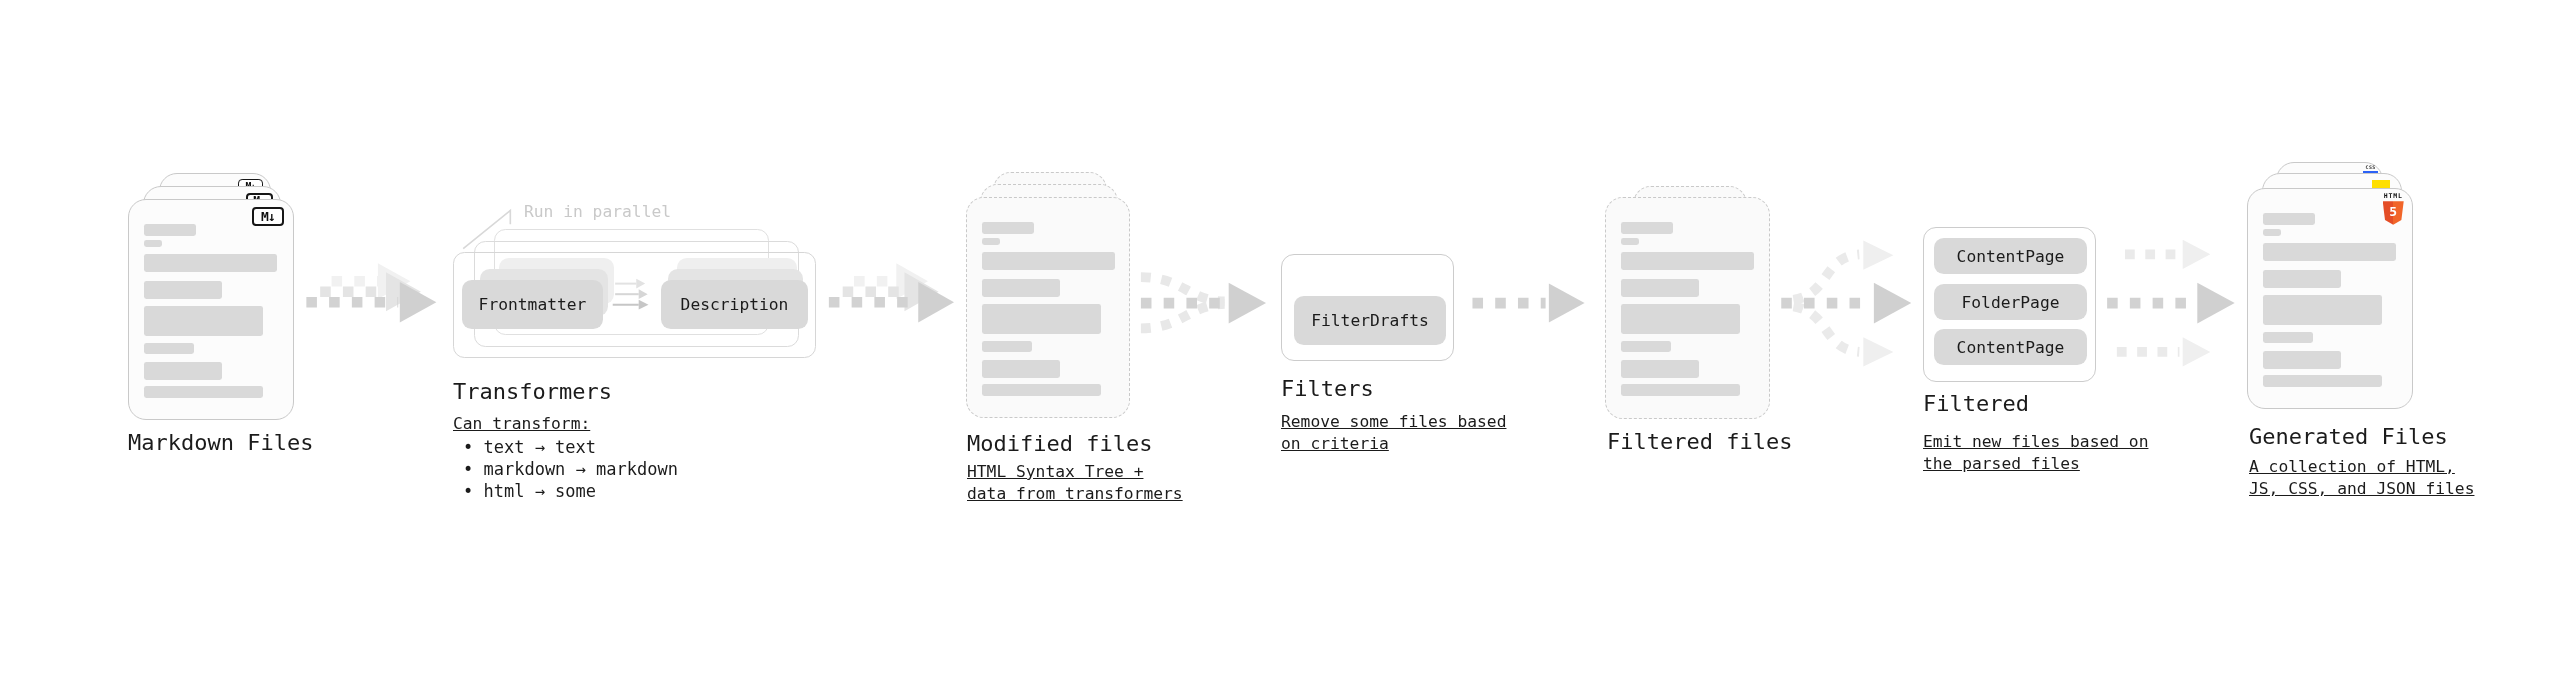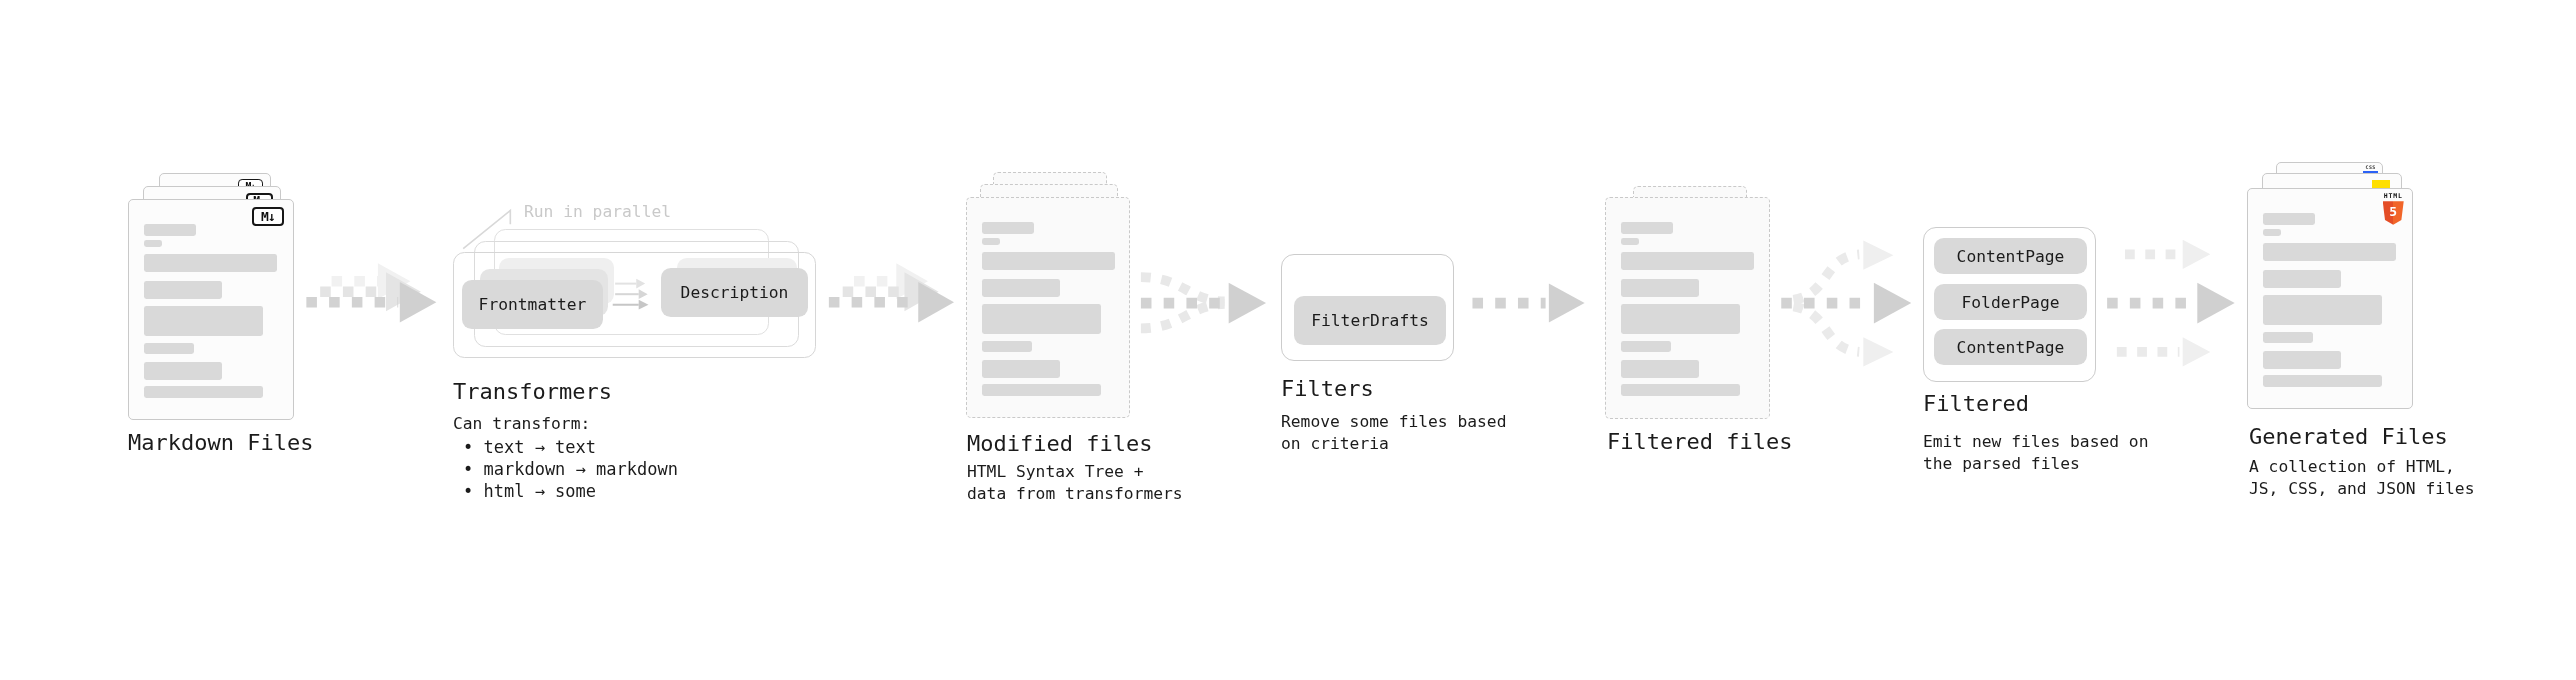--- a/index.html
+++ b/index.html
@@ -9,21 +9,21 @@
     font-family:"DejaVu Sans Mono","Liberation Mono",monospace;
     color:#1b1b1b;
   }
   .canvas { position:absolute; inset:0; }
   #arrow-layer { position:absolute; left:0; top:0; z-index:1; pointer-events:none; }
   .layer2 { position:absolute; inset:0; z-index:2; }
 
   
   .file-card {
     position:absolute; background:#fcfcfc;
-    border:1.6px solid #c9c9c9; border-radius:5px;
+    border:1.6px solid #c9c9c9; border-radius:18px;
   }
   .file-card.dashed { border-style:dashed; background:#fafafa; }
   .bar { position:absolute; background:#d9d9d9; border-radius:2.4px; }
   .b1{left:15.4px;top:24.4px;width:52px;height:11.4px}
   .b2{left:15.4px;top:40px;width:18px;height:6.5px}
   .b3{left:15.4px;top:54px;width:133px;height:18px}
   .b4{left:15.4px;top:81px;width:78px;height:18px}
   .b5{left:15.4px;top:106px;width:119px;height:30px}
   .b6{left:15.4px;top:143px;width:50px;height:11.4px}
   .b7{left:15.4px;top:162px;width:78px;height:18px}
@@ -60,21 +60,21 @@
   .gbox {
     position:absolute; background:#d9d9d9; border-radius:9.8px;
     display:flex; align-items:center; justify-content:center;
     font-size:16.3px; color:#1b1b1b; white-space:nowrap;
   }
   .gbox.e1 { background:#e4e4e4; }
   .gbox.e2 { background:#efefef; }
 
   
   .title { position:absolute; font-size:22px; color:#1b1b1b; white-space:nowrap; }
-  .caption { position:absolute; font-size:16.3px; line-height:22px; color:#1b1b1b; white-space:pre-line; }
+  .caption { position:absolute; font-size:16.3px; line-height:22px; color:#1b1b1b; white-space:pre-line;text-decoration:underline; }
   .note { position:absolute; font-size:16.3px; color:#c9c9c9; white-space:nowrap; }
   .bullets { position:absolute; font-size:17px; line-height:22px; color:#1b1b1b; }
   .bullets div { white-space:pre; }
 </style>
 </head>
 <body>
 
 <div class="canvas">
 
   <svg id="arrow-layer" width="2576" height="681" viewBox="0 0 3170 838">
@@ -184,21 +184,21 @@
       <div class="shell" style="left:494px;top:229px;width:275px;height:106px;border-color:#e0e0e0"></div>
       <div class="shell" style="left:474px;top:241px;width:325px;height:106px;border-color:#dbdbdb"></div>
       <div class="shell" style="left:453px;top:252px;width:363px;height:106px"></div>
 
       <div class="gbox e2" style="left:499px;top:258px;width:115px;height:46px"></div>
       <div class="gbox e1" style="left:480px;top:269px;width:128px;height:47px"></div>
       <div class="gbox" style="left:462px;top:280px;width:141px;height:49px">Frontmatter</div>
 
       <div class="gbox e2" style="left:677px;top:258px;width:120px;height:46px"></div>
       <div class="gbox e1" style="left:668px;top:269px;width:135px;height:47px"></div>
-      <div class="gbox" style="left:661px;top:268px;width:147px;height:49px">Description</div>
+      <div class="gbox" style="left:661px;top:280px;width:147px;height:49px">Description</div>
 
       <div class="note" style="left:524px;top:202px">Run in parallel</div>
       <div class="title" style="left:453px;top:379px">Transformers</div>
       <div class="caption" style="left:453px;top:413px">Can transform:</div>
       <div class="bullets" style="left:463px;top:436px">
         <div>• text → text</div>
         <div>• markdown → markdown</div>
         <div>• html → some</div>
       </div>
     </div>

